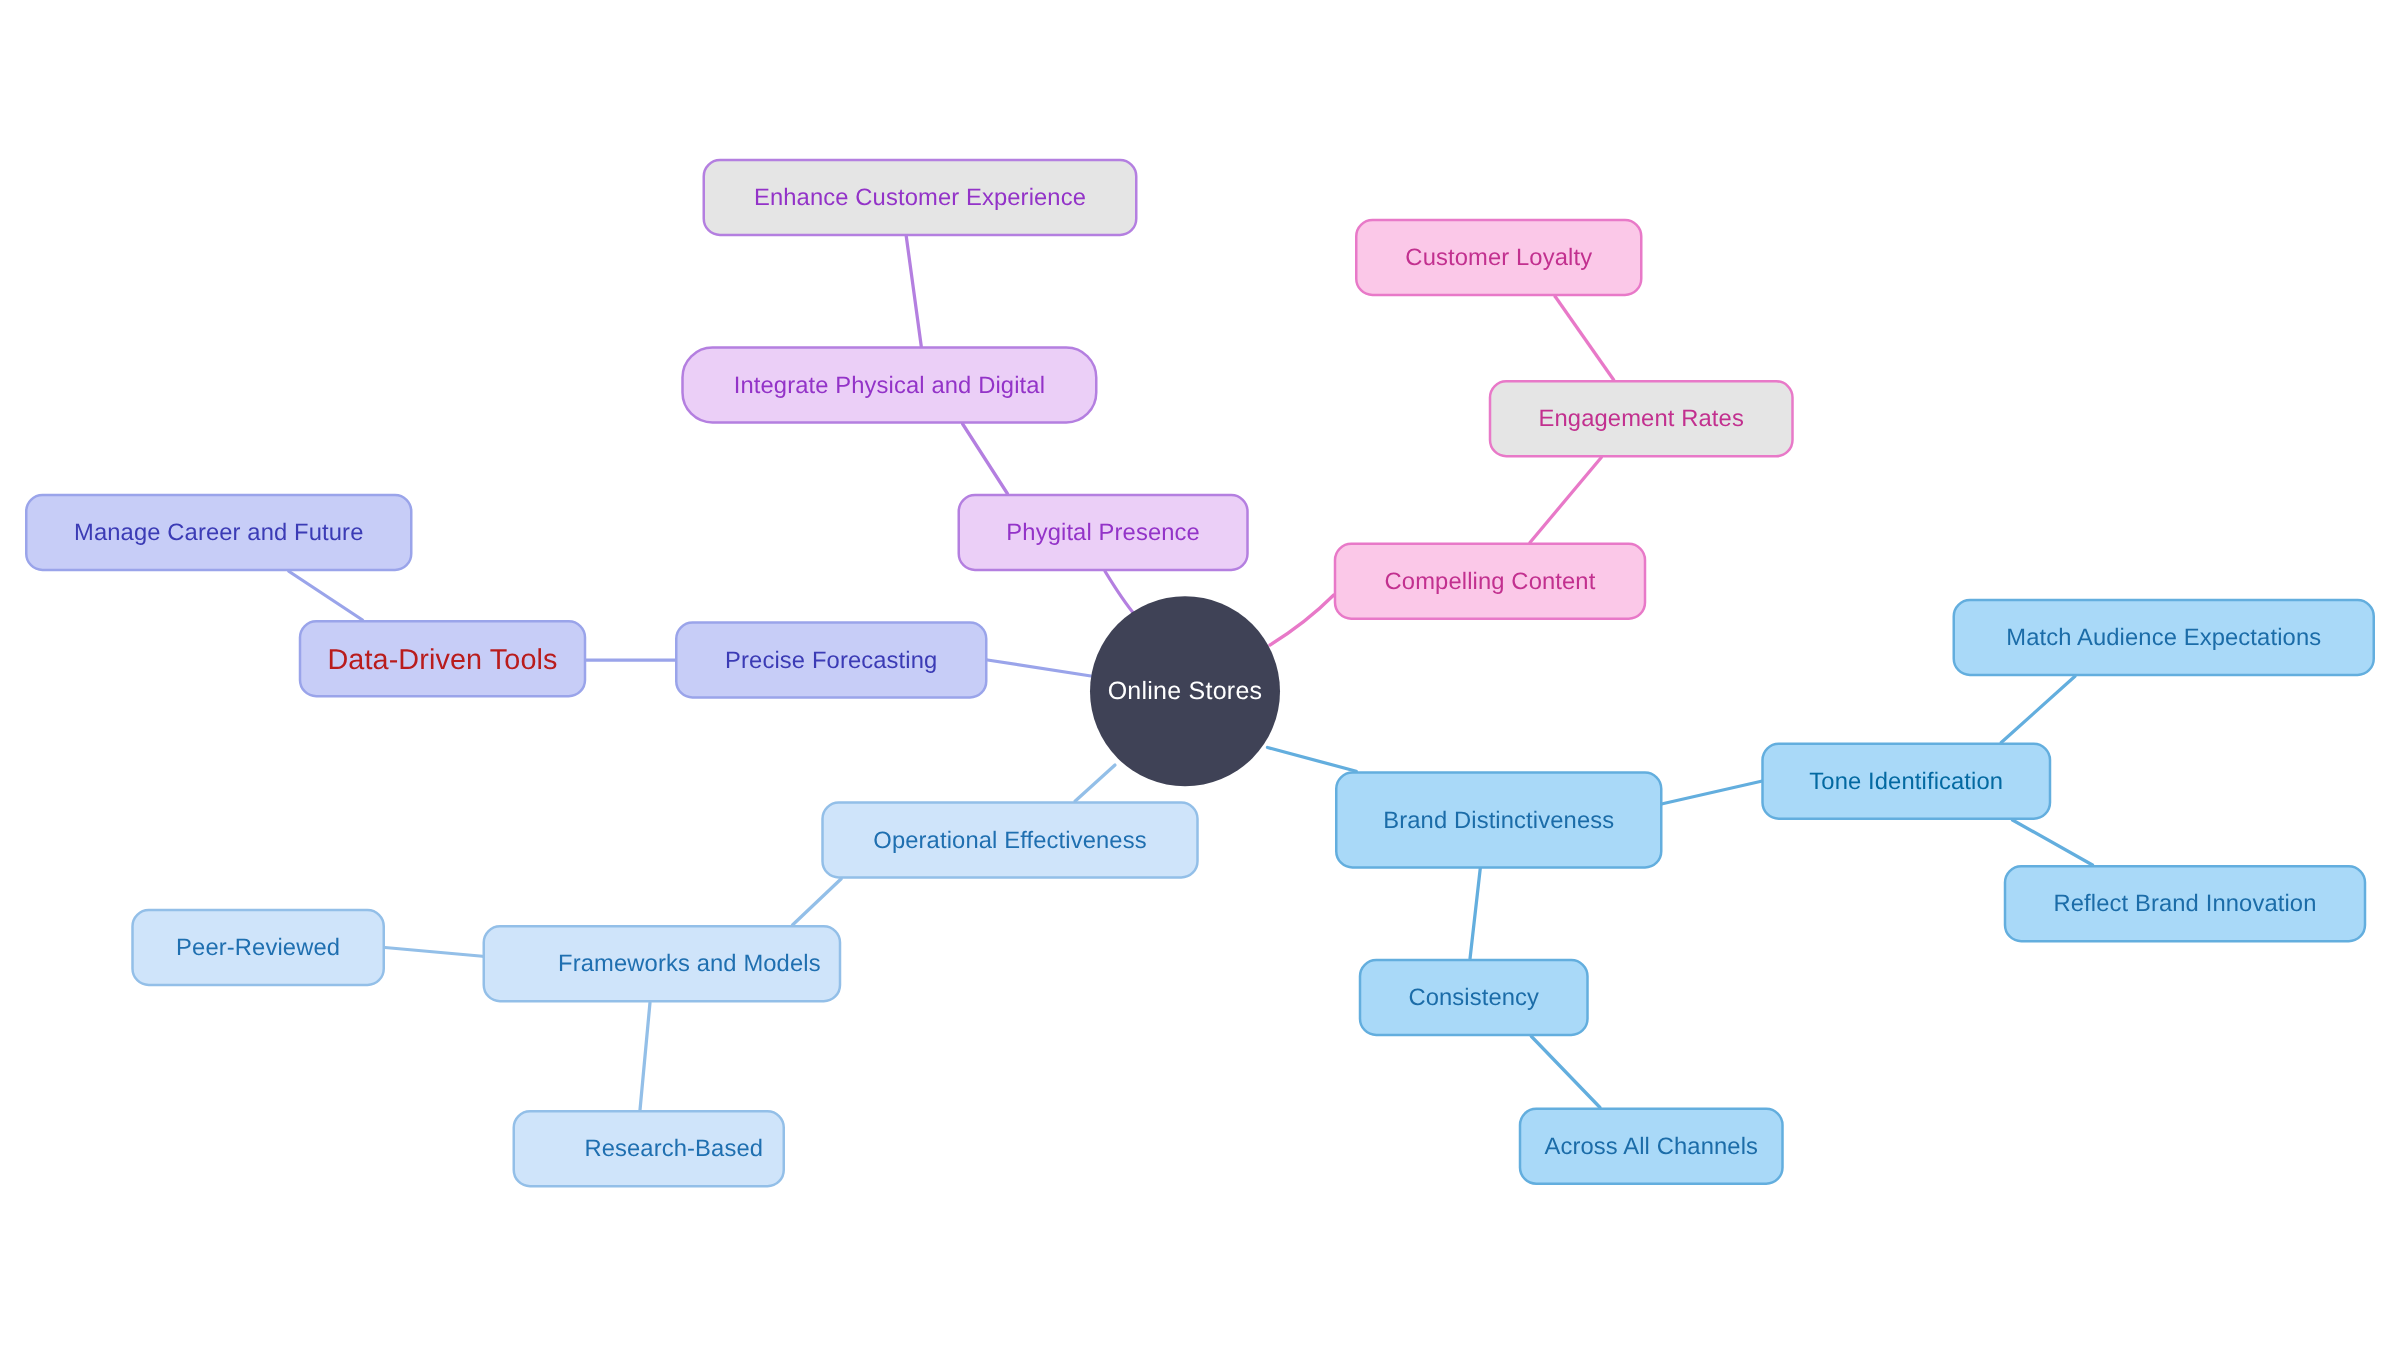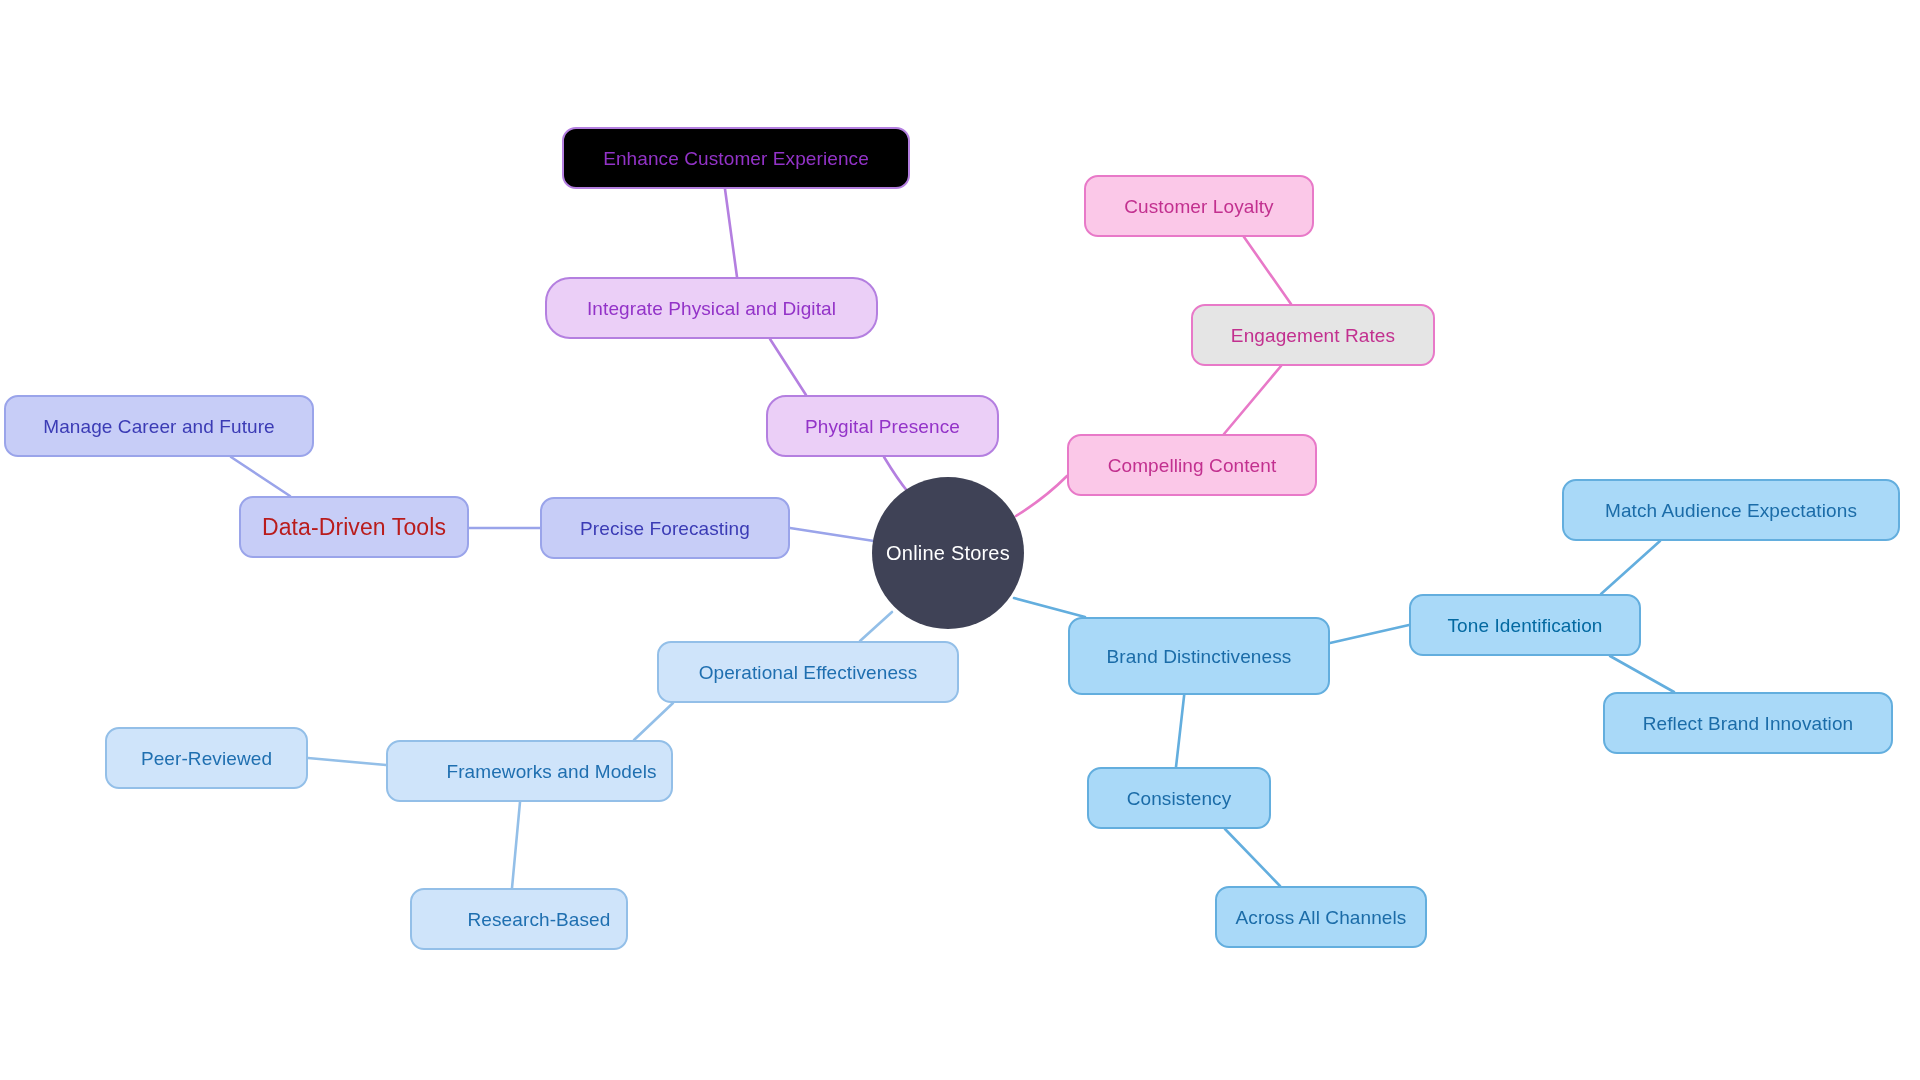--- a/index.html
+++ b/index.html
@@ -55,45 +55,45 @@
       <path d="M 386 765 L 308 758" stroke="#93BFE8" stroke-width="2.6" fill="none" stroke-linecap="round"></path>
       <path d="M 520 802 L 512 888" stroke="#93BFE8" stroke-width="2.6" fill="none" stroke-linecap="round"></path>
       <path d="M 1014 598 L 1085 617" stroke="#63AEDE" stroke-width="2.6" fill="none" stroke-linecap="round"></path>
       <path d="M 1330 643 L 1409 625" stroke="#63AEDE" stroke-width="2.6" fill="none" stroke-linecap="round"></path>
       <path d="M 1601 594 L 1660 541" stroke="#63AEDE" stroke-width="2.6" fill="none" stroke-linecap="round"></path>
       <path d="M 1610 656 L 1674 692" stroke="#63AEDE" stroke-width="2.6" fill="none" stroke-linecap="round"></path>
       <path d="M 1186 679 L 1176 767" stroke="#63AEDE" stroke-width="2.6" fill="none" stroke-linecap="round"></path>
       <path d="M 1225 829 L 1280 886" stroke="#63AEDE" stroke-width="2.6" fill="none" stroke-linecap="round"></path>
     </svg>
   <div id="nodes">
-      <div class="node" style="left: 766px; top: 395px; width: 233px; height: 62px; background: rgb(235, 207, 247); border-color: rgb(180, 127, 224); color: rgb(147, 51, 200); font-size: 19px; border-radius: 20px;">
+      <div class="node" style="left: 766px; top: 395px; width: 233px; height: 62px; background: rgb(235, 207, 247); border-color: rgb(180, 127, 224); color: rgb(147, 51, 200); font-size: 19px;">
         <span class="node-label">Phygital Presence</span>
       </div>
       <div class="node" style="left: 545px; top: 277px; width: 333px; height: 62px; background: rgb(235, 207, 247); border-color: rgb(180, 127, 224); color: rgb(147, 51, 200); font-size: 19px; border-radius: 25px;">
         <span class="node-label">Integrate Physical and Digital</span>
       </div>
-      <div class="node" style="left: 562px; top: 127px; width: 348px; height: 62px; background: #000000; border-color: rgb(180, 127, 224); color: rgb(147, 51, 200); font-size: 19px;">
+      <div class="node" style="left: 562px; top: 127px; width: 348px; height: 62px; background: #e5e5e5; border-color: rgb(180, 127, 224); color: rgb(147, 51, 200); font-size: 19px;">
         <span class="node-label">Enhance Customer Experience</span>
       </div>
       <div class="node" style="left: 1067px; top: 434px; width: 250px; height: 62px; background: rgb(251, 200, 232); border-color: rgb(232, 121, 200); color: rgb(194, 48, 143); font-size: 19px;">
         <span class="node-label">Compelling Content</span>
       </div>
       <div class="node" style="left: 1191px; top: 304px; width: 244px; height: 62px; background: #e5e5e5; border-color: rgb(232, 121, 200); color: rgb(194, 48, 143); font-size: 19px;">
         <span class="node-label">Engagement Rates</span>
       </div>
       <div class="node" style="left: 1084px; top: 175px; width: 230px; height: 62px; background: rgb(251, 200, 232); border-color: rgb(232, 121, 200); color: rgb(194, 48, 143); font-size: 19px;">
         <span class="node-label">Customer Loyalty</span>
       </div>
       <div class="node" style="left: 540px; top: 497px; width: 250px; height: 62px; background: rgb(199, 205, 247); border-color: rgb(154, 164, 234); color: rgb(59, 59, 181); font-size: 19px;">
         <span class="node-label">Precise Forecasting</span>
       </div>
       <div class="node" style="left: 239px; top: 496px; width: 230px; height: 62px; background: rgb(199, 205, 247); border-color: rgb(154, 164, 234); color: #b91c1c; font-size: 23px;">
         <span class="node-label">Data-Driven Tools</span>
       </div>
-      <div class="node" style="left: 4px; top: 395px; width: 310px; height: 62px; background: rgb(199, 205, 247); border-color: rgb(154, 164, 234); color: rgb(59, 59, 181); font-size: 19px;">
+      <div class="node" style="left: 20px; top: 395px; width: 310px; height: 62px; background: rgb(199, 205, 247); border-color: rgb(154, 164, 234); color: rgb(59, 59, 181); font-size: 19px;">
         <span class="node-label">Manage Career and Future</span>
       </div>
       <div class="node" style="left: 657px; top: 641px; width: 302px; height: 62px; background: rgb(207, 228, 250); border-color: rgb(147, 191, 232); color: rgb(31, 111, 176); font-size: 19px;">
         <span class="node-label">Operational Effectiveness</span>
       </div>
       <div class="node" style="left: 386px; top: 740px; width: 287px; height: 62px; background: rgb(207, 228, 250); border-color: rgb(147, 191, 232); color: rgb(31, 111, 176); font-size: 19px; padding-left: 44px;">
         <span class="node-label">Frameworks and Models</span>
       </div>
       <div class="node" style="left: 105px; top: 727px; width: 203px; height: 62px; background: rgb(207, 228, 250); border-color: rgb(147, 191, 232); color: rgb(31, 111, 176); font-size: 19px;">
         <span class="node-label">Peer-Reviewed</span>

